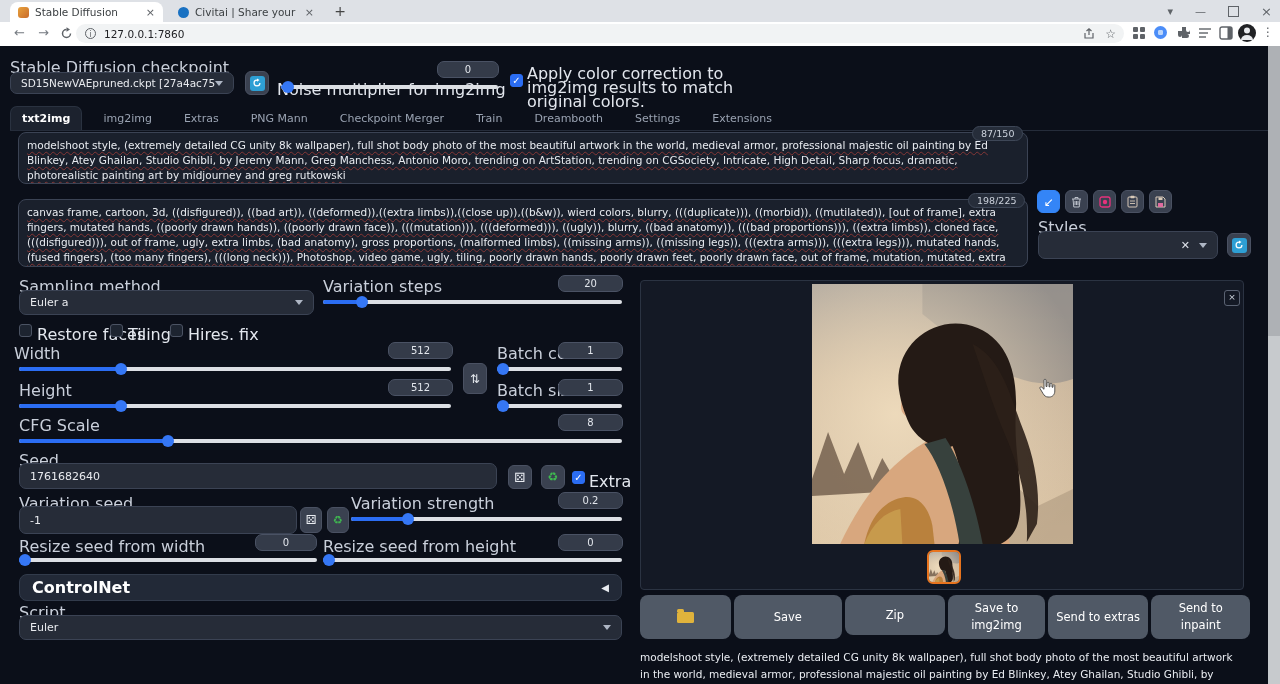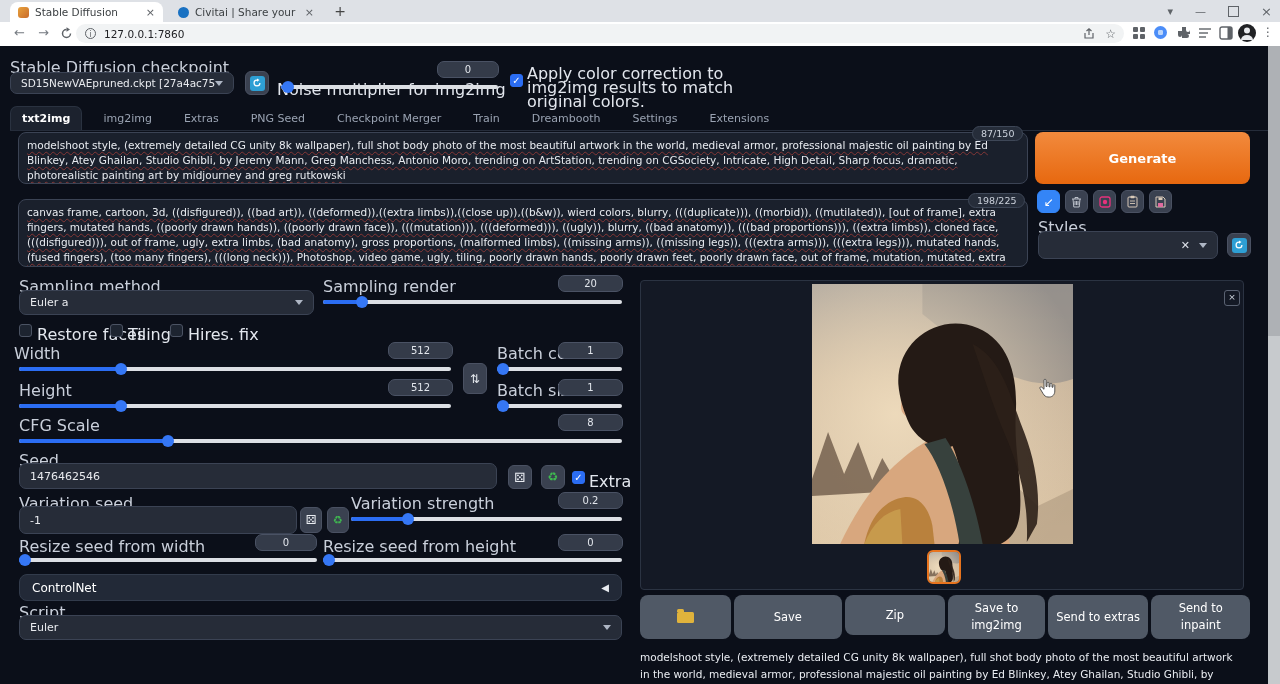--- a/index.html
+++ b/index.html
@@ -181,39 +181,38 @@
       <div class="knob" style="left:3%"></div>
   </div>
 
   <div class="cb checked" style="left:510px;top:28px">✓</div>
   <div class="lbl" style="left:527px;top:21px;width:268px;white-space:normal;line-height:14px;color:#e3e7ee">Apply color correction to img2img results to match original colors.</div>
 
   <div class="abs" style="left:10px;top:60px;width:1260px;display:flex;align-items:flex-end;gap:10px;border-bottom:1px solid #252c3a">
     <div class="gtab active">txt2img</div>
     <div class="gtab">img2img</div>
     <div class="gtab">Extras</div>
-    <div class="gtab">PNG Seed</div>
+    <div class="gtab">PNG Mann</div>
     <div class="gtab">Checkpoint Merger</div>
     <div class="gtab">Train</div>
     <div class="gtab">Dreambooth</div>
     <div class="gtab">Settings</div>
     <div class="gtab">Extensions</div>
   </div>
 
   <div class="counter" style="left:972px;top:80px">87/150</div>
   <div class="textarea" style="left:18px;top:86px;width:1010px;height:52px">
     <span class="squig">modelshoot style, (extremely detailed CG unity 8k wallpaper), full shot body photo of the most beautiful artwork in the world, medieval armor, professional majestic oil painting by Ed Blinkey, Atey Ghailan, Studio Ghibli, by Jeremy Mann, Greg Manchess, Antonio Moro, trending on ArtStation, trending on CGSociety, Intricate, High Detail, Sharp focus, dramatic, photorealistic painting art by midjourney and greg rutkowski</span>
   </div>
 
   <div class="counter" style="left:968px;top:147px">198/225</div>
   <div class="textarea" style="left:18px;top:153px;width:1010px;height:68px">
     <span class="squig">canvas frame, cartoon, 3d, ((disfigured)), ((bad art)), ((deformed)),((extra limbs)),((close up)),((b&amp;w)), wierd colors, blurry, (((duplicate))), ((morbid)), ((mutilated)), [out of frame], extra fingers, mutated hands, ((poorly drawn hands)), ((poorly drawn face)), (((mutation))), (((deformed))), ((ugly)), blurry, ((bad anatomy)), (((bad proportions))), ((extra limbs)), cloned face, (((disfigured))), out of frame, ugly, extra limbs, (bad anatomy), gross proportions, (malformed limbs), ((missing arms)), ((missing legs)), (((extra arms))), (((extra legs))), mutated hands, (fused fingers), (too many fingers), (((long neck))), Photoshop, video game, ugly, tiling, poorly drawn hands, poorly drawn feet, poorly drawn face, out of frame, mutation, mutated, extra limbs, extra legs, extra arms, disfigured, deformed, cross-eye, body out of frame, blurry, bad art, bad anatomy, 3d render</span>
   </div>
 
-  <div class="genbtn" style="left:1035px;top:86px;width:215px;height:52px">Generate</div>
 
   <div class="sqbtn" style="left:1037px;top:144px;width:23px;height:23px;background:#3485f7;border-color:#3485f7">
     <span style="font-size:12px;color:#fff">↙</span>
   </div>
   <div class="sqbtn" style="left:1065px;top:144px;width:23px;height:23px">
     <svg width="11" height="12" viewBox="0 0 11 12">
       <path d="M1 3 h9 M4 3 V1.5 h3 V3 M2 3 l0.8 8 h5.4 L9 3 M4 5 v4 M5.5 5 v4 M7 5 v4" stroke="#c8cdd6" stroke-width="0.9" fill="none"></path>
     </svg>
   </div>
   <div class="sqbtn" style="left:1093px;top:144px;width:23px;height:23px">
@@ -249,21 +248,21 @@
           <path d="M6 0.5 L9 2.5 L6 4.5 Z" fill="#fff"></path>
         </svg>
     </span>
   </div>
 
   <div class="lbl" style="left:19px;top:231px">Sampling method</div>
   <div class="dd" style="left:19px;top:244px;width:295px;height:25px">
     <span>Euler a</span>
     <span class="caret"></span>
   </div>
-  <div class="lbl" style="left:323px;top:231px">Sampling render</div>
+  <div class="lbl" style="left:323px;top:231px">Variation steps</div>
   <div class="valbox" style="left:558px;top:229px;width:63px">20</div>
   <div class="slider" style="left:323px;top:249px;width:299px">
     <div class="track"></div>
       <div class="fill" style="width:13%"></div>
       <div class="knob" style="left:13%"></div>
   </div>
 
   <div class="cb" style="left:19px;top:278px"></div>
   <div class="lbl" style="left:37px;top:279px;color:#e3e7ee">Restore faces</div>
   <div class="cb" style="left:110px;top:278px"></div>
@@ -307,21 +306,21 @@
   <div class="lbl" style="left:19px;top:370px">CFG Scale</div>
   <div class="valbox" style="left:558px;top:368px;width:63px">8</div>
   <div class="slider" style="left:19px;top:388px;width:603px">
     <div class="track"></div>
       <div class="fill" style="width:24.7%"></div>
       <div class="knob" style="left:24.7%"></div>
   </div>
 
   <div class="lbl" style="left:19px;top:405px">Seed</div>
   <div class="dd" style="left:19px;top:417px;width:478px;height:26px">
-    <span>1476462546</span>
+    <span>1761682640</span>
   </div>
   <div class="sqbtn" style="left:508px;top:419px;width:24px;height:24px">
     <span style="font-size:13px;color:#e9ecf1">⚄</span>
   </div>
   <div class="sqbtn" style="left:541px;top:419px;width:24px;height:24px">
     <span style="font-size:12px;color:#3fb950">♻</span>
   </div>
   <div class="cb checked" style="left:572px;top:425px">✓</div>
   <div class="lbl" style="left:589px;top:426px;color:#e3e7ee">Extra</div>
 
@@ -352,21 +351,21 @@
   </div>
   <div class="lbl" style="left:323px;top:491px">Resize seed from height</div>
   <div class="valbox" style="left:558px;top:488px;width:63px">0</div>
   <div class="slider" style="left:323px;top:507px;width:299px">
     <div class="track"></div>
       <div class="fill" style="width:2%"></div>
       <div class="knob" style="left:2%"></div>
   </div>
 
   <div class="accordion" style="left:19px;top:528px;width:603px;height:27px">
-    <span style="font-size:12px;font-weight:normal">ControlNet</span>
+    <span style="font-size:16px;font-weight:bold">ControlNet</span>
     <span style="margin-left:auto;font-size:10px;color:#e8ebf0">◀</span>
   </div>
 
   <div class="lbl" style="left:19px;top:557px">Script</div>
   <div class="dd" style="left:19px;top:569px;width:603px;height:25px">
     <span>Euler</span>
     <span class="caret"></span>
   </div>
 
   <div class="abs" style="left:640px;top:234px;width:604px;height:310px;background:#141925;border:1px solid #2b3342;border-radius:4px;box-sizing:border-box">

